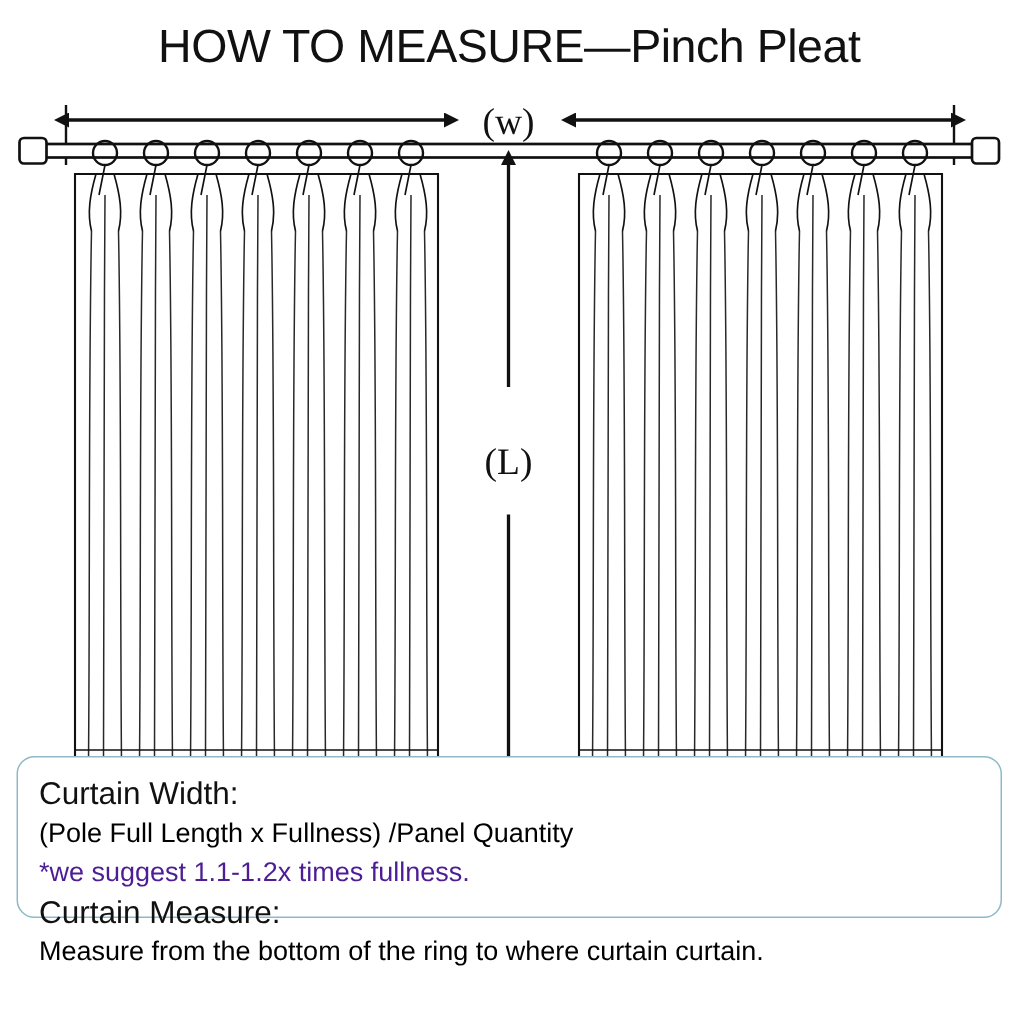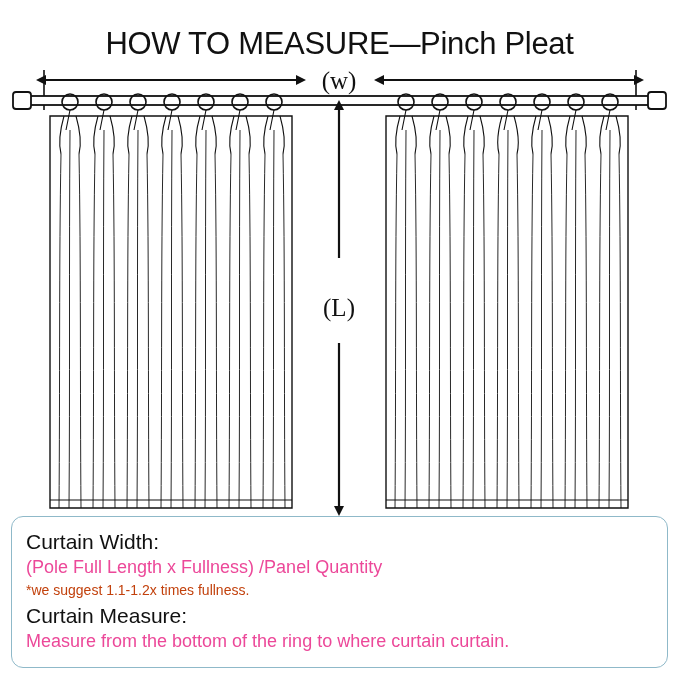--- a/index.html
+++ b/index.html
@@ -22,21 +22,21 @@
   }
 
   
   #title-bar {
     position: absolute;
     left: 0;
     top: 0;
     width: 679px;
     height: 62px;
     display: flex;
-    align-items: flex-end;
+    align-items: center;
     justify-content: center;
   }
   #title-text {
     font-size: 31px;
     letter-spacing: -0.3px;
     color: #111111;
     white-space: nowrap;
   }
 
   
@@ -54,44 +54,44 @@
   .dim-label {
     font-family: "Liberation Serif", serif;
     font-size: 25px;
     fill: #111111;
   }
 
   
   #info-box {
     position: absolute;
     left: 11px;
-    top: 516px;
+    top: 504px;
     width: 657px;
-    height: 152px;
+    height: 108px;
     border: 1.5px solid #8fb9c9;
     border-radius: 12px;
     background: #ffffff;
     box-sizing: border-box;
     padding: 10px 14px 0 14px;
   }
   .info-head {
     font-size: 21px;
     color: #111111;
     margin: 2px 0 1px 0;
     line-height: 1.2;
   }
   .info-sub {
     font-size: 18px;
-    color: #ec4899;
+    color: #000000;
     margin: 2px 0 2px 0;
     line-height: 1.25;
   }
   .info-note {
-    font-size: 14px;
-    color: #c2410c;
+    font-size: 18px;
+    color: #4c1d95;
     margin: 3px 0 4px 0;
     line-height: 1.25;
   }
 </style>
 </head>
 <body>
 
 <div id="page">
 
   <div id="title-bar">

